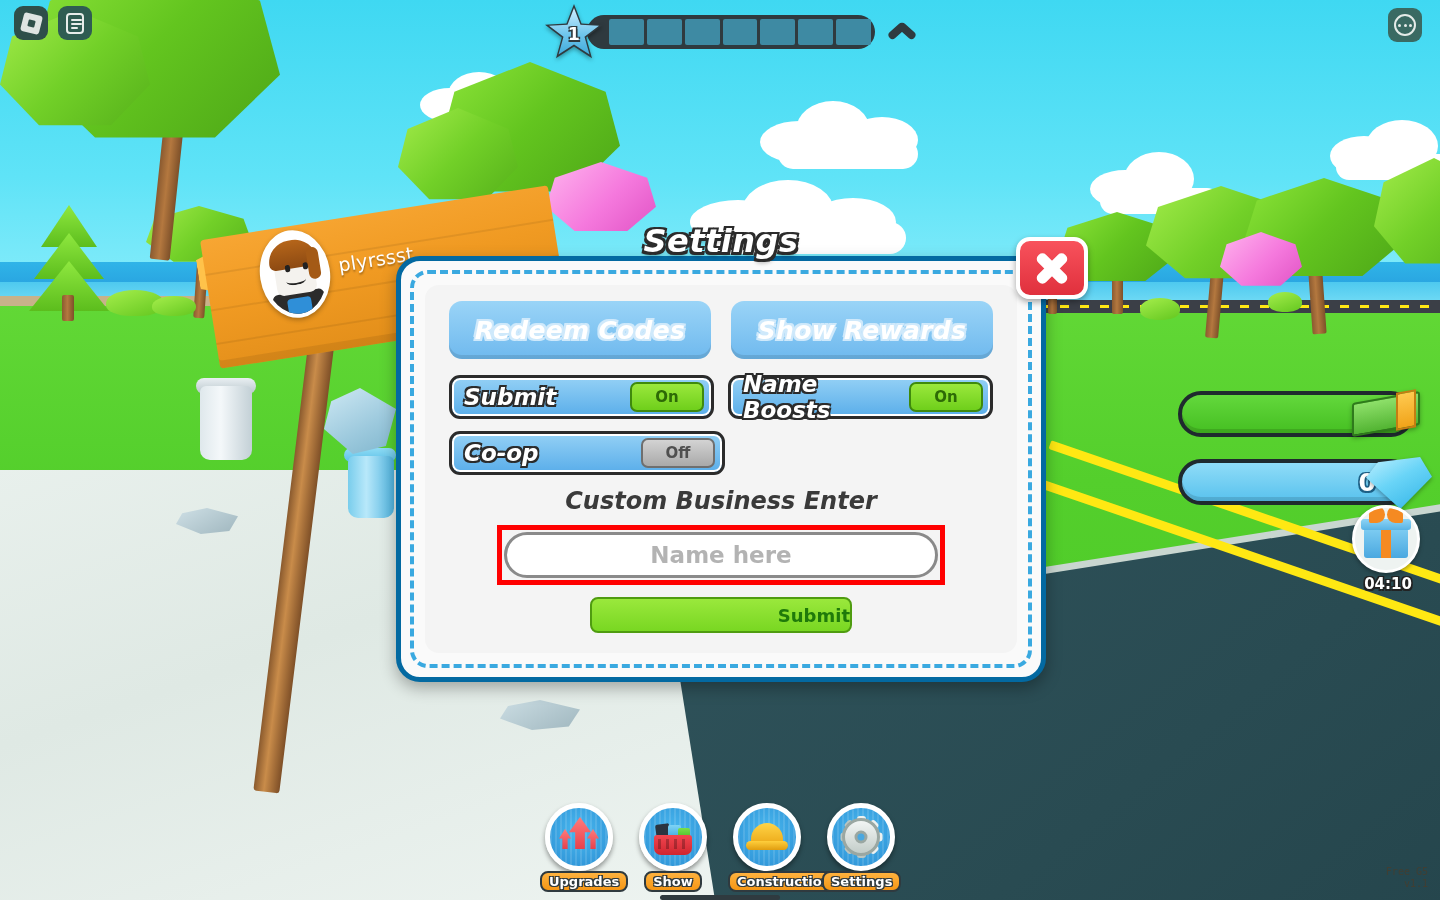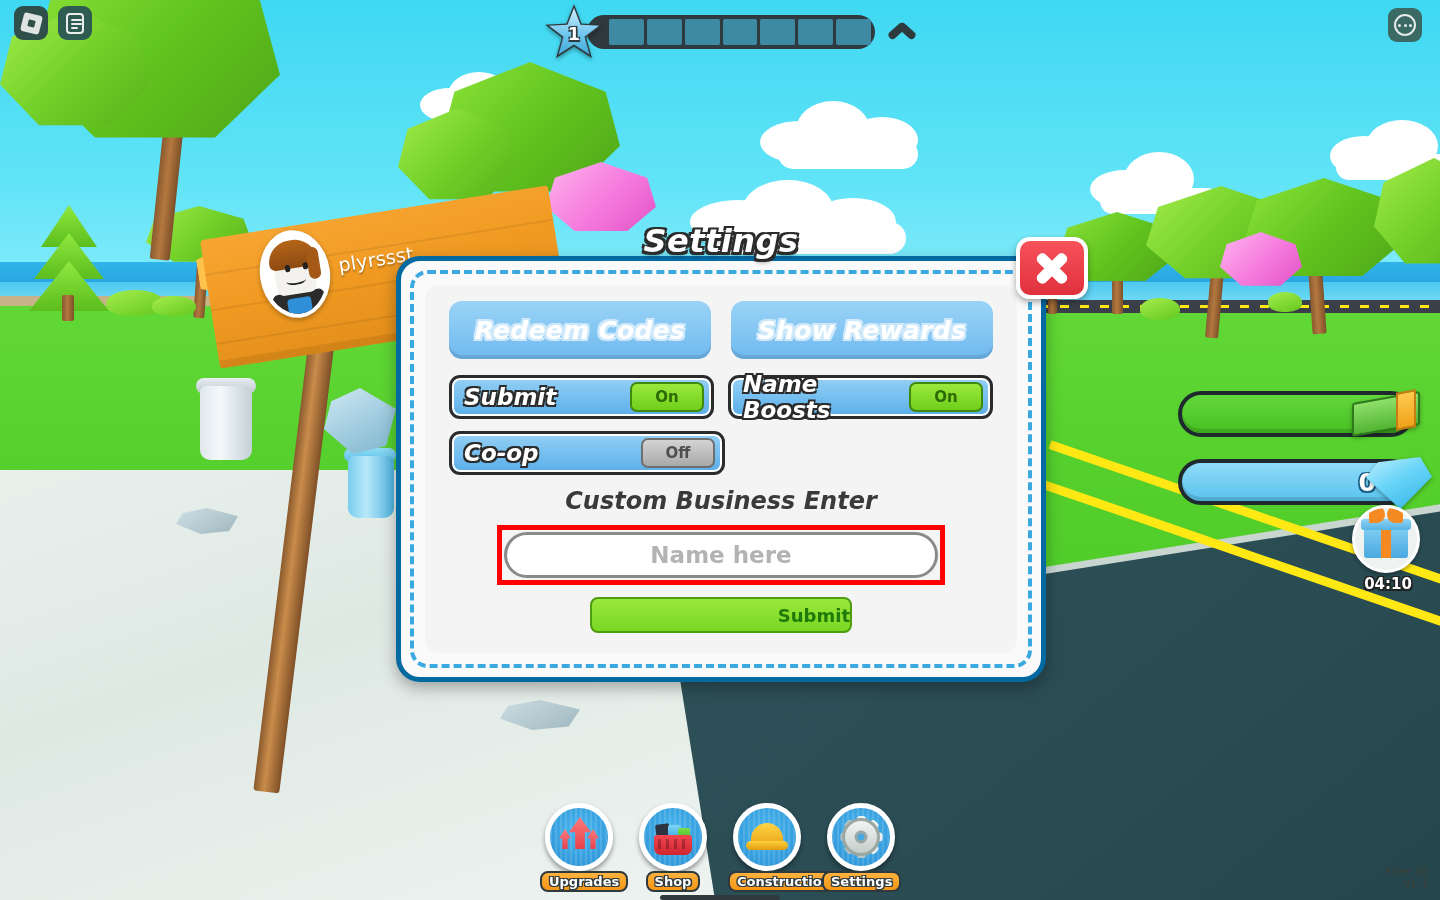--- a/index.html
+++ b/index.html
@@ -699,21 +699,21 @@
 
   <div class="nav-item">
     <div class="nav-circ">
       <div class="basket">
         <div class="it1"></div>
           <div class="it2"></div>
           <div class="it3"></div>
         <div class="bk"></div>
       </div>
     </div>
-    <div class="nav-lbl">Shop</div>
+    <div class="nav-lbl">Show</div>
   </div>
 
   <div class="nav-item">
     <div class="nav-circ">
       <div class="helmet">
           <div class="hl"></div>
           <div class="brim"></div>
         </div>
     </div>
     <div class="nav-lbl">Construction</div>

